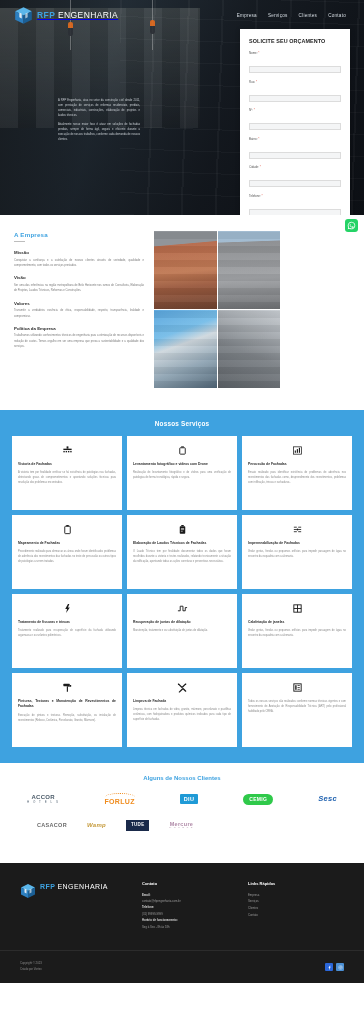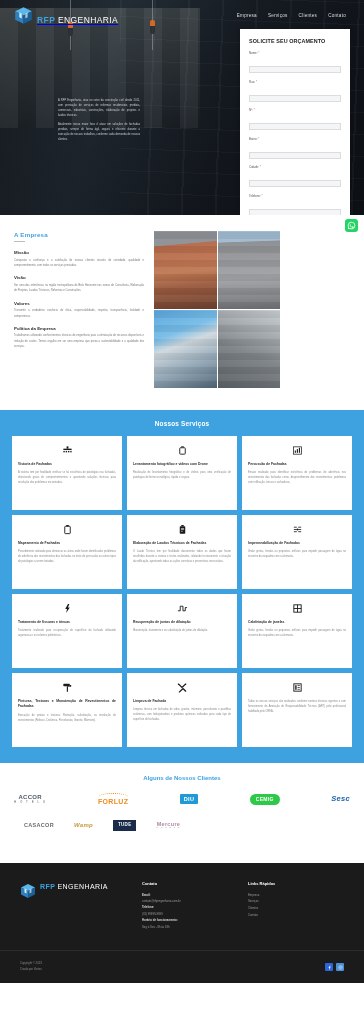--- a/index.html
+++ b/index.html
@@ -64,21 +64,21 @@
   .hero-rope.r2 { left: 152px; top: 0px; }
 
   .topbar {
     position: relative;
     z-index: 5;
     height: 30px;
     display: flex;
     align-items: center;
     padding: 0 14px;
   }
-  .brand { display: flex; align-items: flex-end; gap: 4px; }
+  .brand { display: flex; align-items: center; gap: 4px; }
   .logo-cube { width: 19px; height: 19px; position: relative; flex: none; }
   .brand-text {
     font-size: 8.5px;
     letter-spacing: .4px;
     font-weight: 700;
     white-space: nowrap;
   }
   .brand-text .b1 { color: #3ea2e0; }
   .brand-text .b2 { color: #ffffff; font-weight: 400; }
 
@@ -255,21 +255,21 @@
   .svc-body {
     font-size: 2.6px;
     line-height: 1.95;
     color: #8a8a8a;
     text-align: justify;
   }
 
   
   .clients {
     background: #fff;
-    padding: 12px 10px 18px;
+    padding: 12px 23px 18px;
   }
   .clients-title {
     text-align: center;
     color: #3ea2e0;
     font-size: 6px;
     font-weight: 700;
     margin-bottom: 12px;
   }
   .logo-row {
     display: flex;

